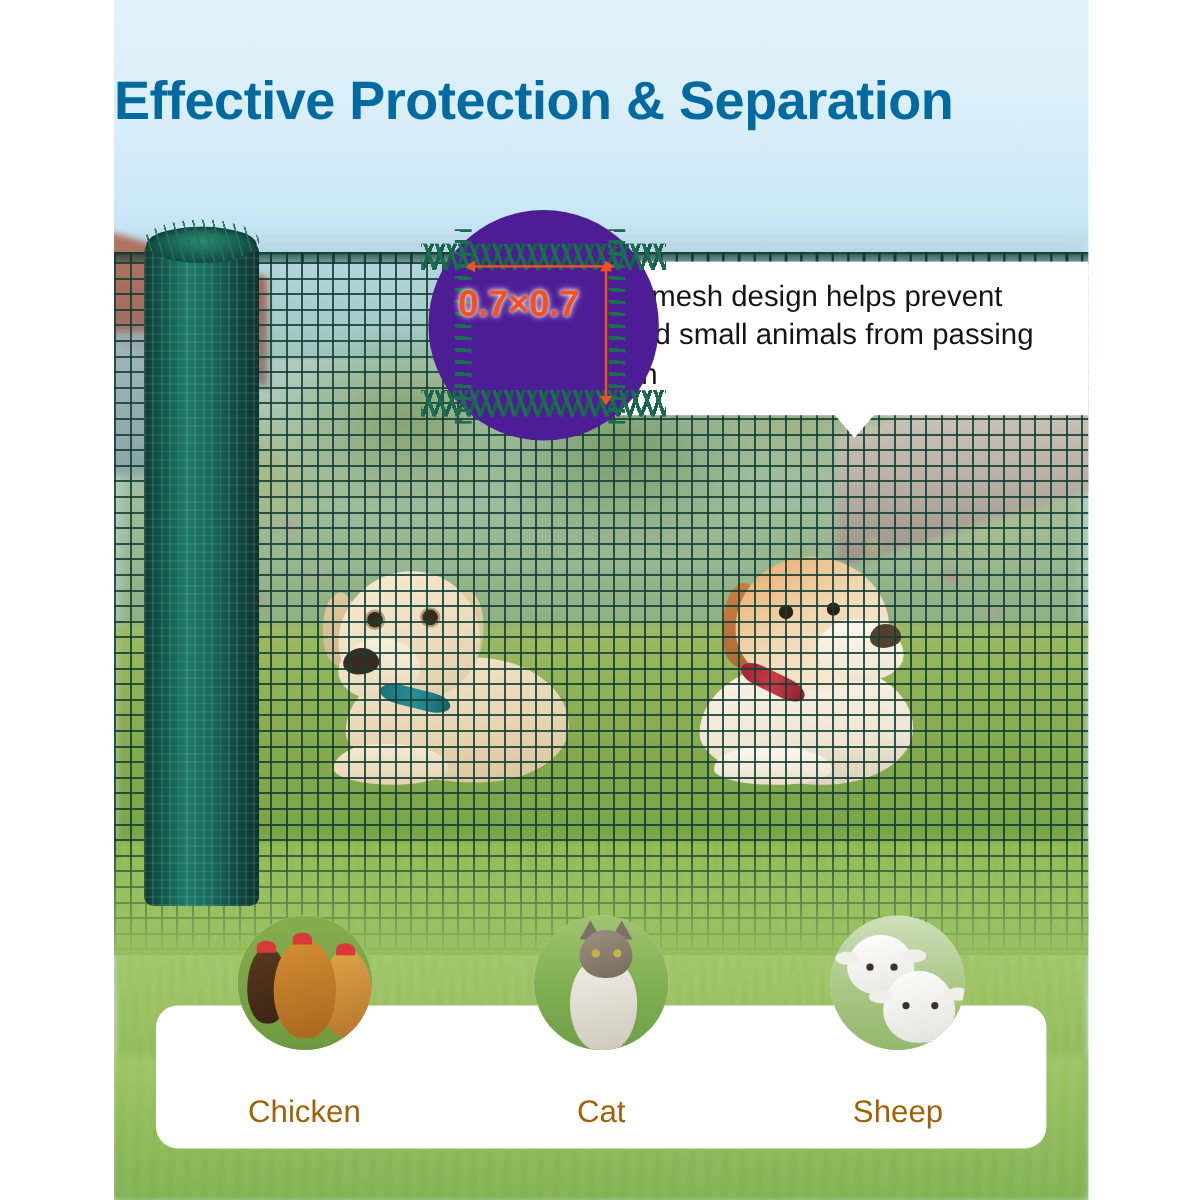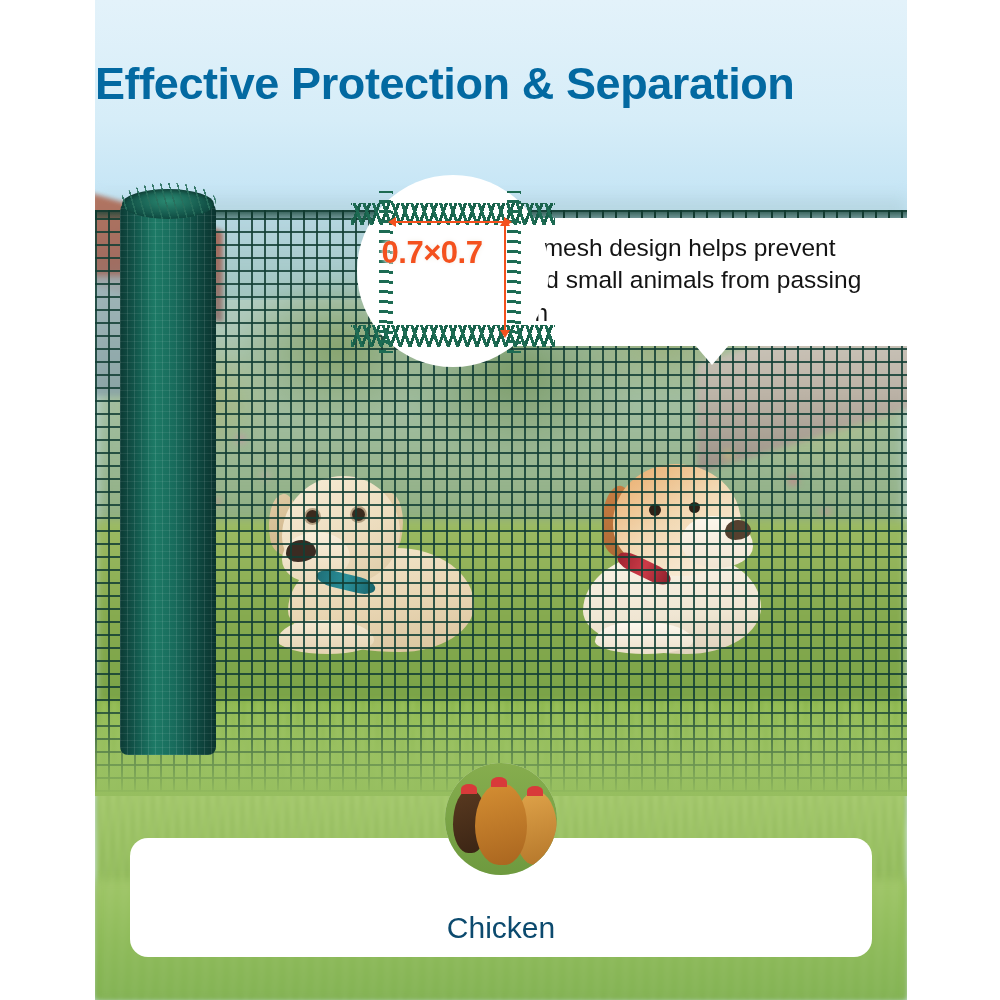--- a/index.html
+++ b/index.html
@@ -225,21 +225,21 @@
   #roll .wires{
     position:absolute; left:0; top:0; width:96px; height:36px;
     background:
       repeating-linear-gradient(74deg, rgba(40,110,92,.9) 0 1.5px, rgba(0,0,0,0) 1.5px 8px);
     border-radius:50%;
   }
 
   
   #callout{
     position:absolute; left:262px; top:175px; width:192px; height:192px;
-    border-radius:50%; background:#ffffff; z-index:9; overflow:visible;
+    border-radius:50%; background:#4c1d95; z-index:9; overflow:visible;
   }
   #callout .zoom-mesh-top,
   #callout .zoom-mesh-bot{
     position:absolute; left:-6px; width:204px; height:22px;
     background:
       repeating-linear-gradient(70deg, #1d6b53 0 3px, rgba(0,0,0,0) 3px 9px),
       repeating-linear-gradient(-70deg, #18604a 0 3px, rgba(0,0,0,0) 3px 9px);
   }
   #callout .zoom-mesh-top{ top:28px; }
   #callout .zoom-mesh-bot{ top:150px; }
@@ -314,21 +314,21 @@
   }
   .animal{
     flex:1; position:relative; display:flex; flex-direction:column; align-items:center;
     pointer-events:auto;
   }
   .animal .thumb{
     width:112px; height:112px; border-radius:50%; overflow:hidden; position:relative;
     background:#cfe0bb;
   }
   .animal .label{
-    position:absolute; top:148px; font-size:30px; color:#0c4a6e; white-space:nowrap;
+    position:absolute; top:148px; font-size:26px; color:#a16207; white-space:nowrap;
   }
 
   
   .ck-bg{ position:absolute; inset:0;
     background:linear-gradient(180deg,#86ad4e,#6e9a3f); }
   .ck1{ position:absolute; left:8px; top:26px; width:34px; height:64px;
     background:linear-gradient(160deg,#5a3a20,#3a2414); border-radius:50% 50% 45% 45%/55% 55% 45% 45%; }
   .ck2{ position:absolute; left:30px; top:20px; width:52px; height:82px;
     background:linear-gradient(165deg,#d58f33,#a9651f); border-radius:50% 50% 44% 46%/52% 52% 48% 48%; }
   .ck3{ position:absolute; left:70px; top:28px; width:42px; height:74px;
@@ -472,20 +472,50 @@
           <div class="ck3">
               <div class="comb"></div>
             </div>
           <div class="ck2">
               <div class="comb"></div>
             </div>
         </div>
         <div class="label">Chicken</div>
       </div>
 
-
-
+      <div class="animal">
+        <div class="thumb">
+          <div class="cat-bg"></div>
+          <div class="cat-body"></div>
+          <div class="cat-ear-l"></div>
+          <div class="cat-ear-r"></div>
+          <div class="cat-head"></div>
+          <div class="cat-eye" style="left:48px"></div>
+          <div class="cat-eye" style="left:66px"></div>
+        </div>
+        <div class="label">Cat</div>
+      </div>
+
+
+      <div class="animal">
+        <div class="thumb">
+          <div class="sh-bg"></div>
+          <div class="sh-b1">
+            <div class="sh-ear" style="left:-10px;top:14px"></div>
+            <div class="sh-ear" style="right:-10px;top:12px"></div>
+            <div class="sh-eye" style="left:16px;top:24px"></div>
+            <div class="sh-eye" style="left:36px;top:24px"></div>
+          </div>
+          <div class="sh-b2">
+            <div class="sh-ear" style="left:-12px;top:16px"></div>
+            <div class="sh-ear" style="right:-12px;top:14px"></div>
+            <div class="sh-eye" style="left:16px;top:26px"></div>
+            <div class="sh-eye" style="left:40px;top:26px"></div>
+          </div>
+        </div>
+        <div class="label">Sheep</div>
+      </div>
 
     </div>
 
 
   </div>
 </div>
 
 </body></html>

